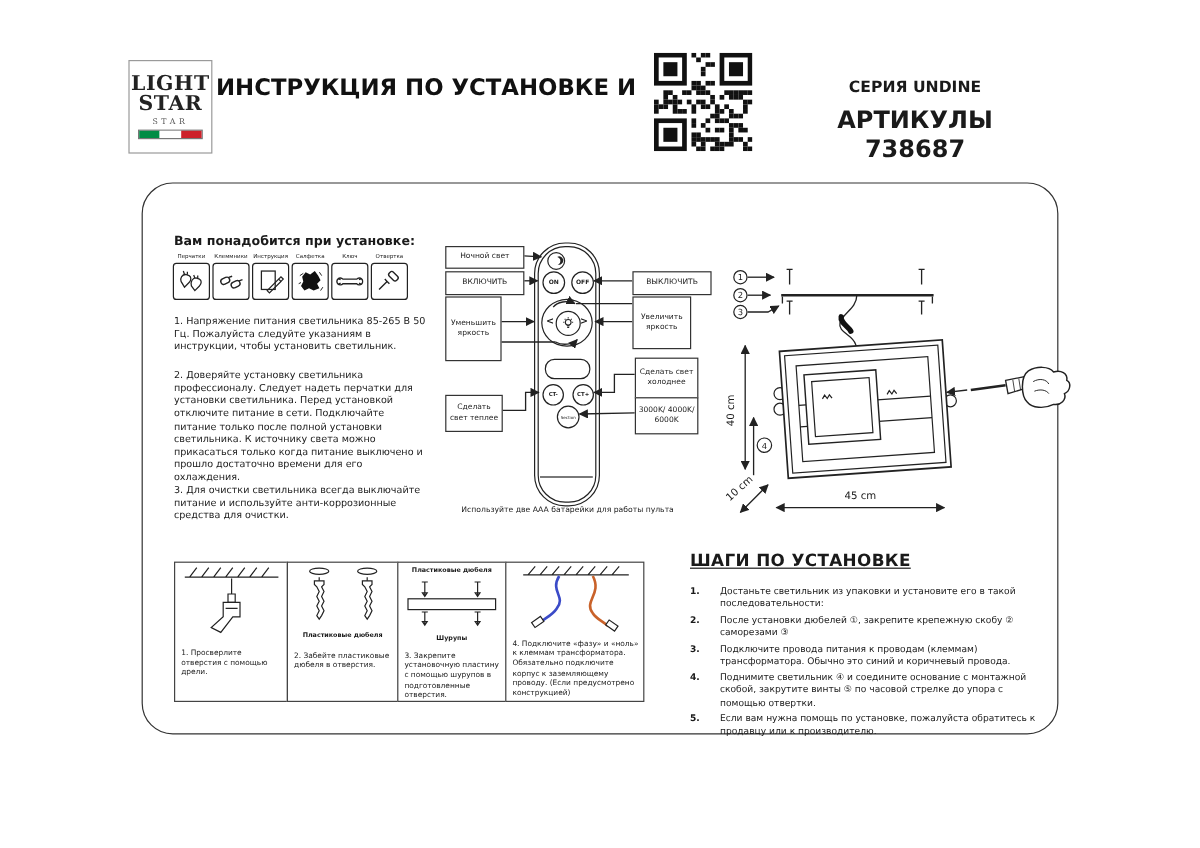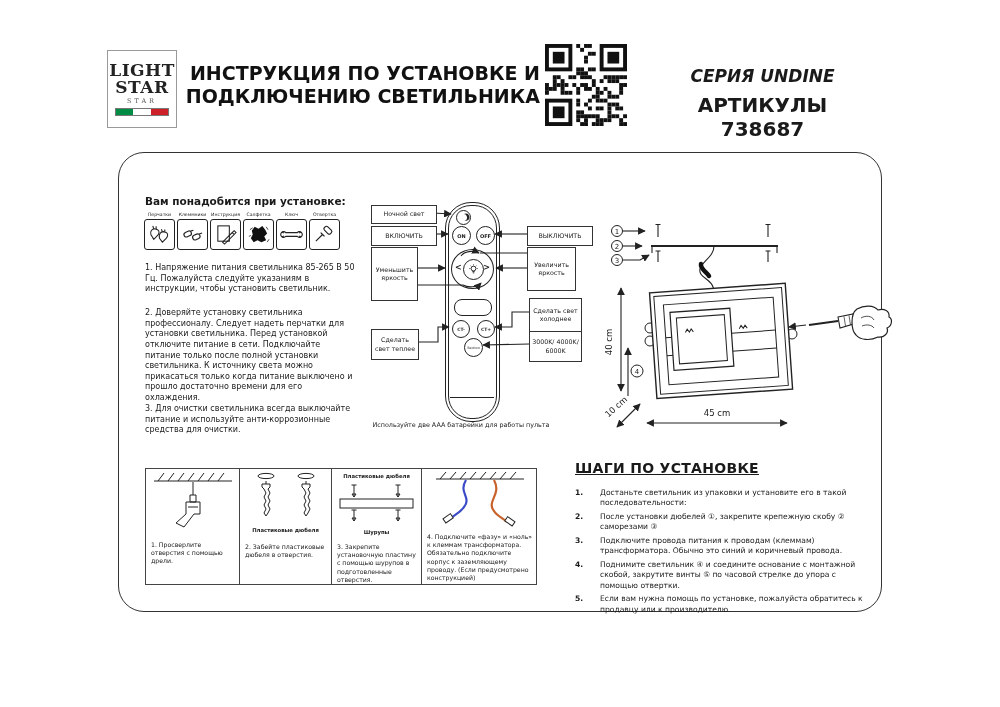--- a/index.html
+++ b/index.html
@@ -7,25 +7,25 @@
         font-family:"DejaVu Sans",sans-serif;color:#1a1a1a;}
   .abs{position:absolute;}
 
   
   .logo-box{left:107px;top:50px;width:68px;height:76px;border:1px solid #9a9a9a;
     display:flex;flex-direction:column;align-items:center;justify-content:center;background:#fff;}
   .logo-word{font-family:"DejaVu Serif",serif;font-weight:bold;font-size:17px;line-height:.95;color:#222;letter-spacing:.5px;}
   .logo-group{font-family:"DejaVu Serif",serif;font-size:6.5px;letter-spacing:3px;color:#555;margin-top:2px;}
   .logo-flag{width:52px;height:6px;margin-top:3px;display:flex;border:.5px solid #777;}
   .logo-flag span{flex:1;}
-  .page-title{left:180px;top:62px;width:360px;text-align:right;font-size:19px;font-weight:bold;
+  .page-title{left:180px;top:62px;width:360px;text-align:left;font-size:19px;font-weight:bold;
     line-height:1.22;color:#111;}
   .qr{left:545px;top:44px;width:82px;height:82px;}
   .series-block{left:655px;top:66px;width:215px;text-align:center;}
-  .series-line{font-size:17px;font-weight:bold;font-style:italic;}
+  .series-line{font-size:13px;font-weight:bold;}
   .article-line{font-size:20px;font-weight:bold;margin-top:7px;}
 
   
   .main-box{left:118px;top:152px;width:762px;height:458px;border:1.5px solid #333;border-radius:26px;}
 
   
   .needs-heading{left:145px;top:195px;font-size:10.5px;font-weight:bold;}
   .needs-row{left:145px;top:212px;display:flex;gap:4px;}
   .need-item{width:29px;display:flex;flex-direction:column;align-items:center;}
   .need-label{font-size:4.6px;text-align:center;white-space:nowrap;}
@@ -39,21 +39,21 @@
   .remote-body{left:445px;top:202px;width:53px;height:218px;border:1.4px solid #222;border-radius:26px;background:#fff;}
   .remote-body::before{content:"";position:absolute;left:2px;top:2px;right:2px;bottom:2px;
     border:1px solid #222;border-radius:23px;}
   .rbtn{position:absolute;border:1.1px solid #222;border-radius:50%;background:#fff;
     display:flex;align-items:center;justify-content:center;font-weight:bold;color:#222;z-index:2;}
   .crescent{width:7px;height:7px;border-radius:50%;box-shadow:2.4px .5px 0 0 #222;transform:rotate(-20deg);}
   .dpad{position:absolute;left:5px;top:46px;width:41px;height:38px;border:1.1px solid #222;border-radius:50%;}
   .dpad-ch{position:absolute;font-size:8px;font-weight:bold;top:13px;}
   .mid-btn{position:absolute;left:8px;top:96px;width:36px;height:15px;border:1.1px solid #222;border-radius:8px;}
   .bottom-line{position:absolute;left:4px;top:194px;width:44px;border-top:1.2px solid #222;}
-  .remote-caption{left:366px;top:421px;width:190px;text-align:center;font-size:6.4px;}
+  .remote-caption{left:378px;top:421px;width:190px;text-align:center;font-size:6.4px;}
 
   
   .overlay{left:0;top:0;width:1000px;height:707px;pointer-events:none;z-index:5;}
   .overlay line,.overlay path.ln,.overlay polyline{stroke:#222;stroke-width:1.1;fill:none;}
   .overlay text{font-family:"DejaVu Sans",sans-serif;fill:#1a1a1a;}
 
   
   .panels{left:145px;top:468px;display:flex;}
   .panel{border:1px solid #444;height:117px;background:#fff;position:relative;box-sizing:border-box;}
   .panel + .panel{margin-left:-1px;}
@@ -80,21 +80,20 @@
     <div class="logo-group">STAR</div>
     <div class="logo-flag">
       <span style="background:#008c45"></span>
         <span style="background:#ffffff"></span>
         <span style="background:#cd212a"></span>
     </div>
   </div>
 
   <div class="abs page-title">
     <div>ИНСТРУКЦИЯ ПО УСТАНОВКЕ И</div>
-    <div>ПОДКЛЮЧЕНИЮ СВЕТИЛЬНИКА</div>
   </div>
 
   <svg class="abs qr" id="qr-svg" viewBox="0 0 82 82">
       <rect x="0" y="0" width="82" height="82" fill="#fff"></rect>
       <rect x="31.238095238095237" y="0" width="3.9047619047619047" height="3.9047619047619047" fill="#111"></rect>
       <rect x="39.047619047619044" y="0" width="3.9047619047619047" height="3.9047619047619047" fill="#111"></rect>
       <rect x="42.95238095238095" y="0" width="3.9047619047619047" height="3.9047619047619047" fill="#111"></rect>
       <rect x="35.14285714285714" y="3.9047619047619047" width="3.9047619047619047" height="3.9047619047619047" fill="#111"></rect>
       <rect x="42.95238095238095" y="7.809523809523809" width="3.9047619047619047" height="3.9047619047619047" fill="#111"></rect>
       <rect x="46.857142857142854" y="7.809523809523809" width="3.9047619047619047" height="3.9047619047619047" fill="#111"></rect>

